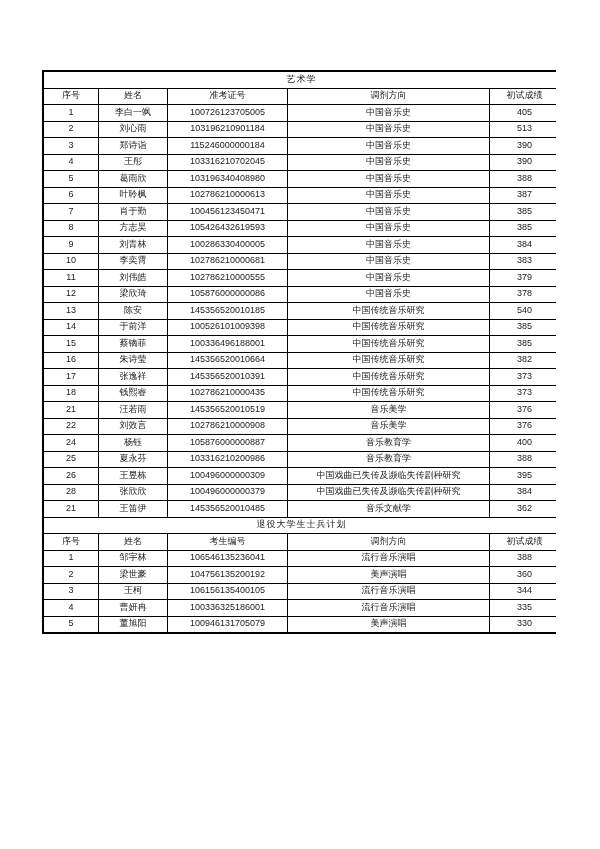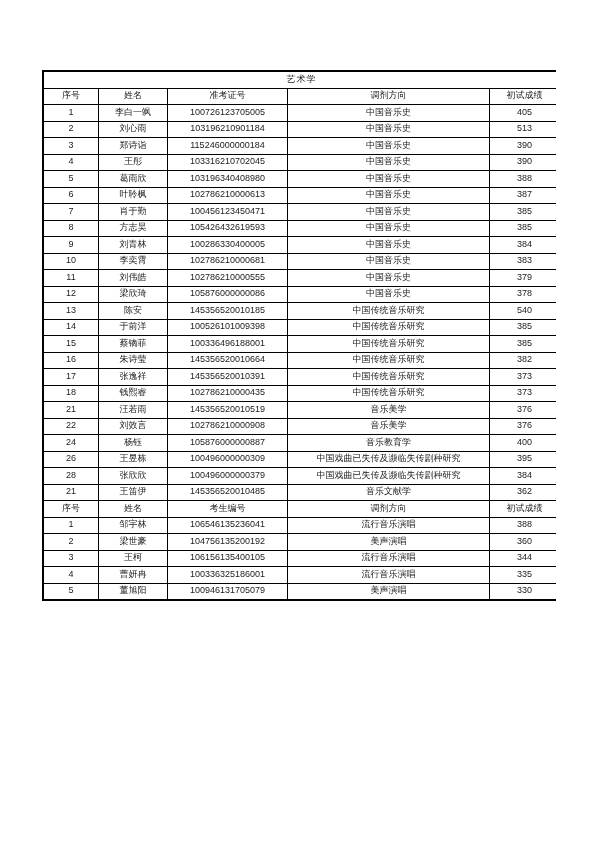--- a/index.html
+++ b/index.html
@@ -227,20 +227,27 @@
             <td class="num-cell">376</td>
           </tr>
           <tr>
             <td class="num-cell">24</td>
             <td class="text-cell">杨钰</td>
             <td class="num-cell">105876000000887</td>
             <td class="text-cell">音乐教育学</td>
             <td class="num-cell">400</td>
           </tr>
           <tr>
+            <td class="num-cell">25</td>
+            <td class="text-cell">夏永芬</td>
+            <td class="num-cell">103316210200986</td>
+            <td class="text-cell">音乐教育学</td>
+            <td class="num-cell">388</td>
+          </tr>
+          <tr>
             <td class="num-cell">26</td>
             <td class="text-cell">王昱栋</td>
             <td class="num-cell">100496000000309</td>
             <td class="text-cell">中国戏曲已失传及濒临失传剧种研究</td>
             <td class="num-cell">395</td>
           </tr>
           <tr>
             <td class="num-cell">28</td>
             <td class="text-cell">张欣欣</td>
             <td class="num-cell">100496000000379</td>
@@ -259,20 +266,23 @@
     <table class="doc-table">
         <colgroup>
           <col style="width: 55px;">
           <col style="width: 69px;">
           <col style="width: 120px;">
           <col style="width: 202px;">
           <col style="width: 70px;">
         </colgroup>
         <tbody>
           <tr>
+            <td colspan="5" class="title-cell">退役大学生士兵计划</td>
+          </tr>
+          <tr>
             <td class="header-cell">序号</td>
             <td class="header-cell">姓名</td>
             <td class="header-cell">考生编号</td>
             <td class="header-cell">调剂方向</td>
             <td class="header-cell">初试成绩</td>
           </tr>
           <tr>
             <td class="num-cell">1</td>
             <td class="text-cell">邹宇林</td>
             <td class="num-cell">106546135236041</td>

